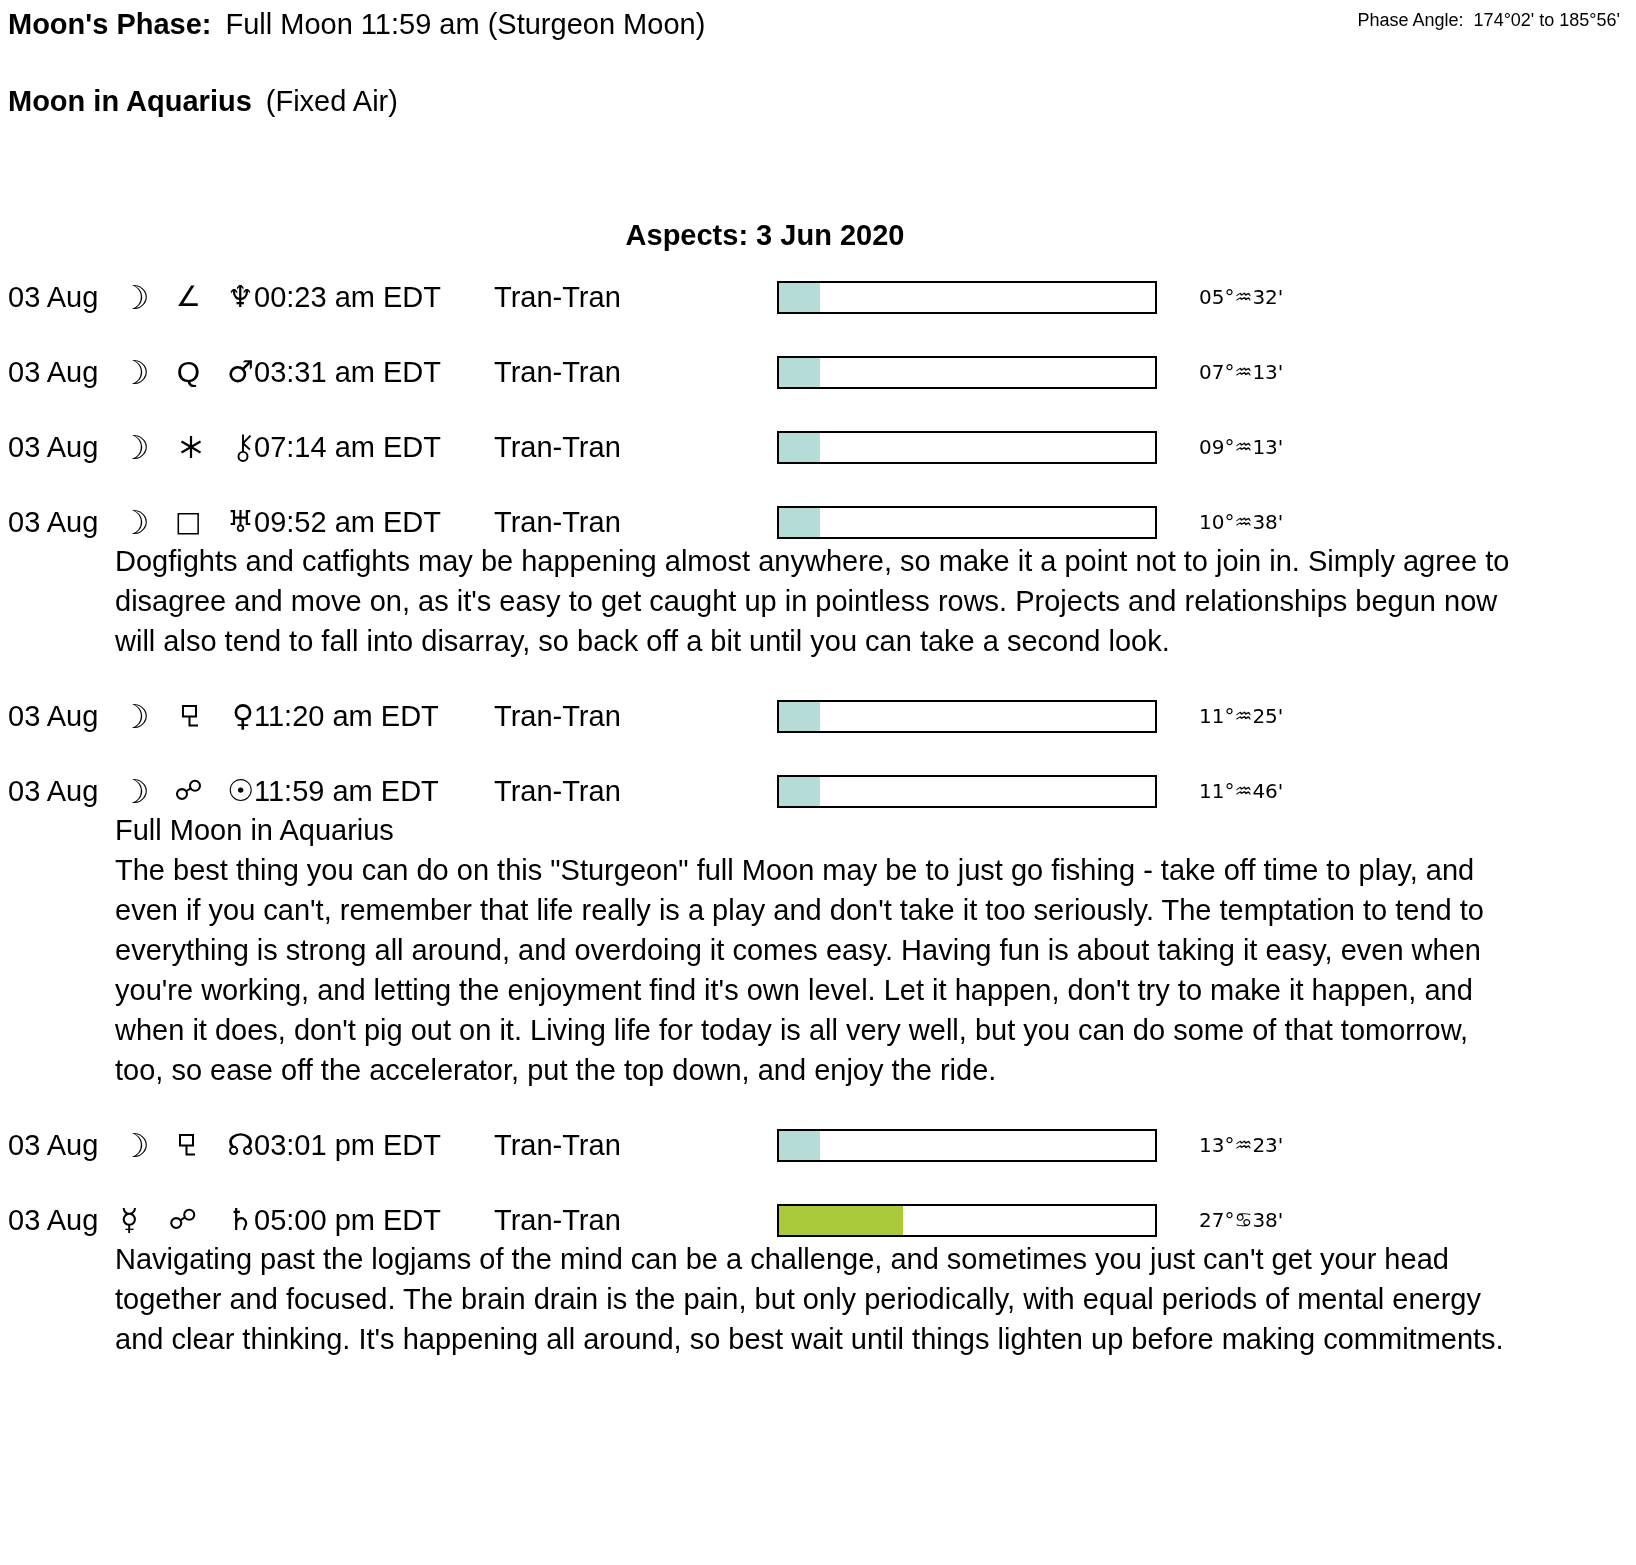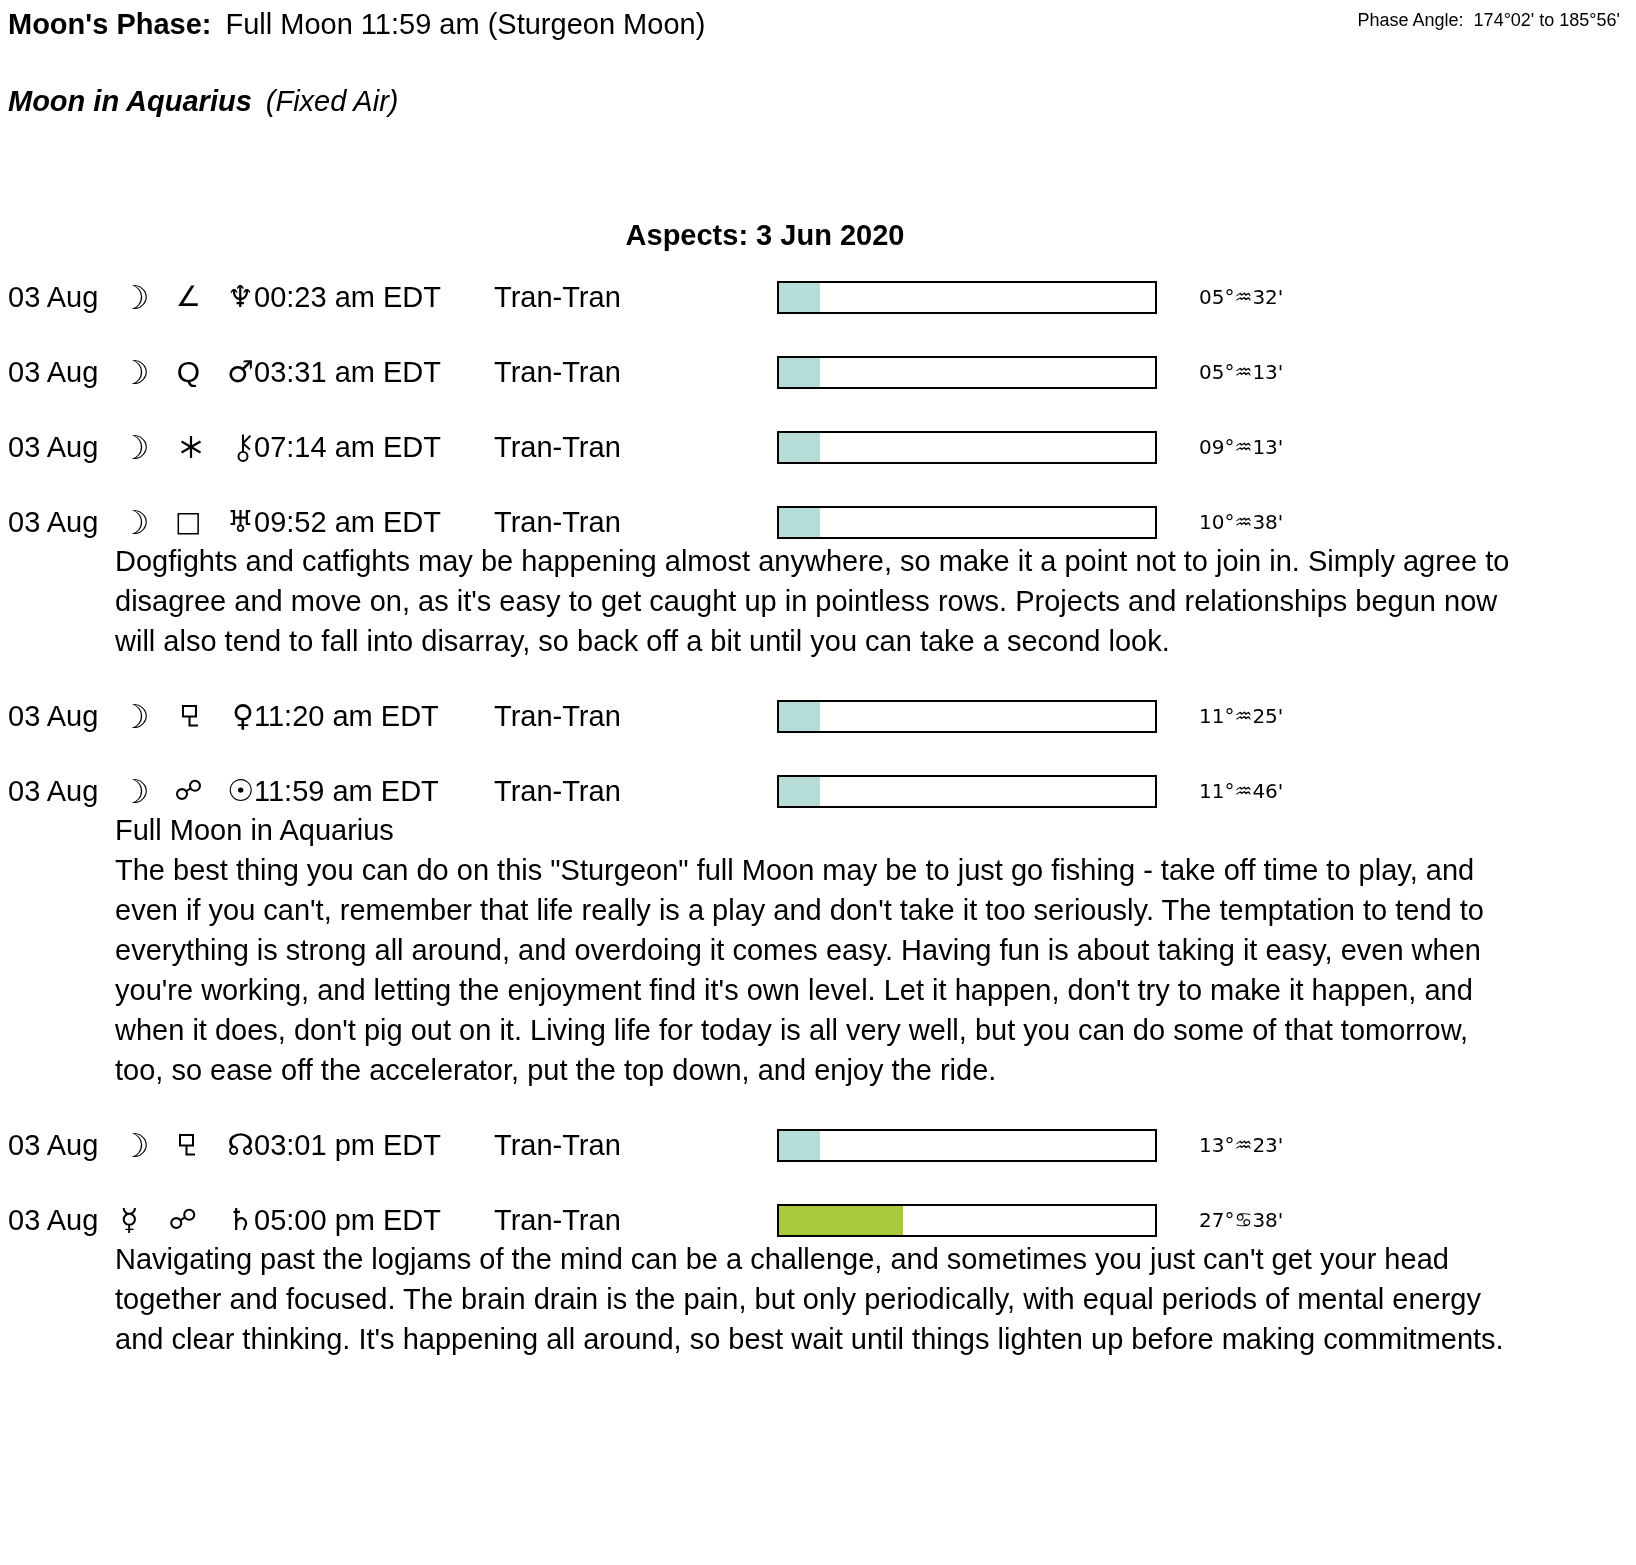--- a/index.html
+++ b/index.html
@@ -3,21 +3,21 @@
 <meta charset="utf-8">
 <style>
   html,body{margin:0;padding:0;background:#fff;}
   body{
     width:1636px;height:1565px;position:relative;overflow:hidden;
     color:#000;font-family:"Liberation Sans",sans-serif;font-size:29px;
   }
   .top{padding:8px 6px 0 8px;}
   .hline{display:flex;justify-content:space-between;align-items:flex-start;}
   .hline1{margin-bottom:44px;}
-  .hline2{margin-bottom:62px;font-style:italic;}
+  .hline2{margin-bottom:62px;}
   .lbl{font-weight:bold;}
   .val{margin-left:14px;text-align:right;}
   .val-tight{margin-left:10px;}
   .phase-angle{font-size:18px;padding-top:2px;padding-right:10px;white-space:nowrap;}
   .pa-val{margin-left:10px;}
   .aspects-title{width:1530px;text-align:center;font-weight:bold;margin-top:101px;margin-bottom:26px;}
   .row{display:flex;align-items:center;height:38px;margin-bottom:37px;padding-left:8px;}
   .row.has-note{margin-bottom:0;}
   .c-date{width:112px;}
   .c-syms{width:134px;display:flex;justify-content:space-between;align-items:center;
@@ -73,21 +73,21 @@
   <span class="c-syms">
     <span class="g g-moon">☽</span>
     <span class="g" style="font-family:'Liberation Sans',sans-serif;">Q</span>
     <span class="g">♂</span>
   </span>
   <span class="c-time">03:31 am EDT</span>
   <span class="c-type">Tran-Tran</span>
   <span class="c-bar">
       <span class="fill" style="width: 11%; background: rgb(181, 220, 214);"></span>
     </span>
-  <span class="c-deg">05°♒13'</span>
+  <span class="c-deg">07°♒13'</span>
 </div>
 
 <div class="row">
   <span class="c-date">03 Aug</span>
   <span class="c-syms">
     <span class="g g-moon">☽</span>
     <span>
       <svg width="26" height="26" viewBox="0 0 26 26">
         <line x1="13" y1="2" x2="13" y2="24" stroke-width="2.2"></line>
         <line x1="3.5" y1="7.5" x2="22.5" y2="18.5" stroke-width="2.2"></line>

